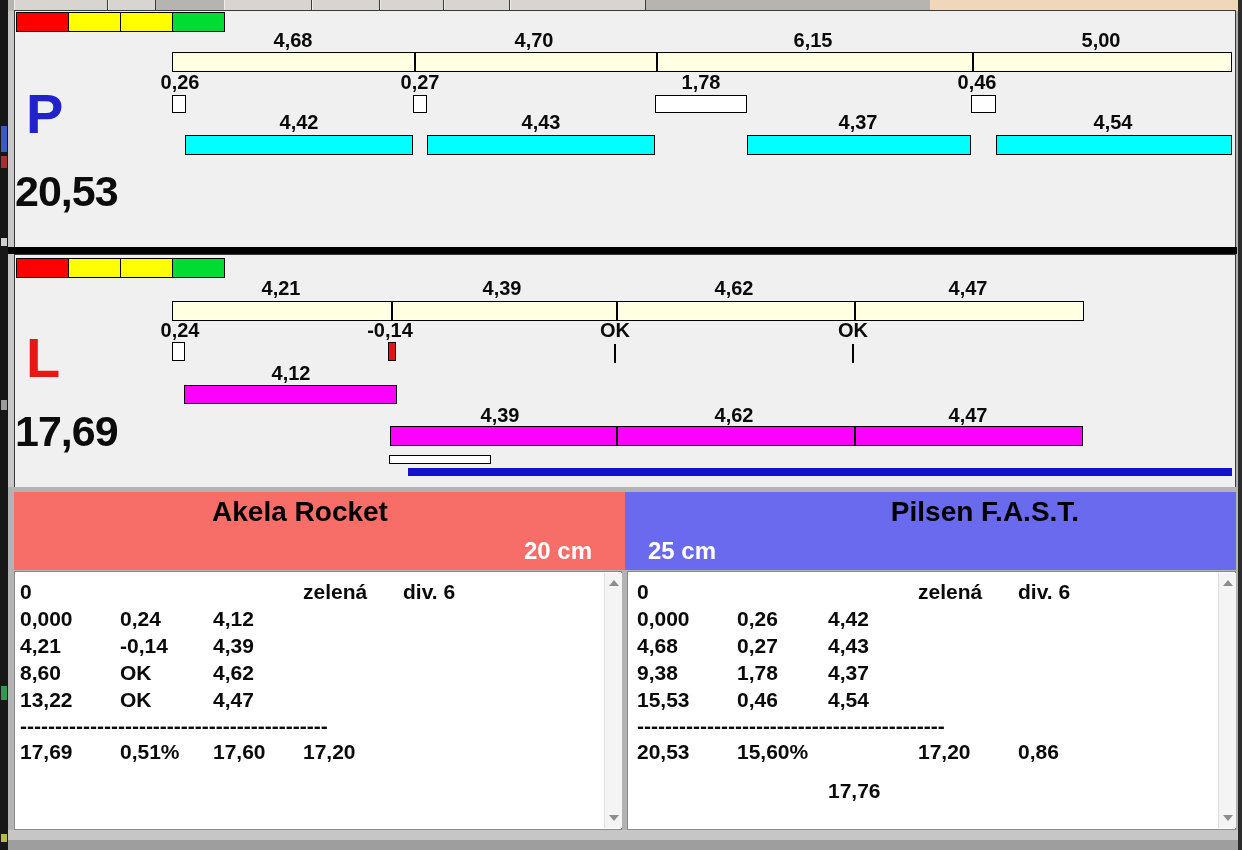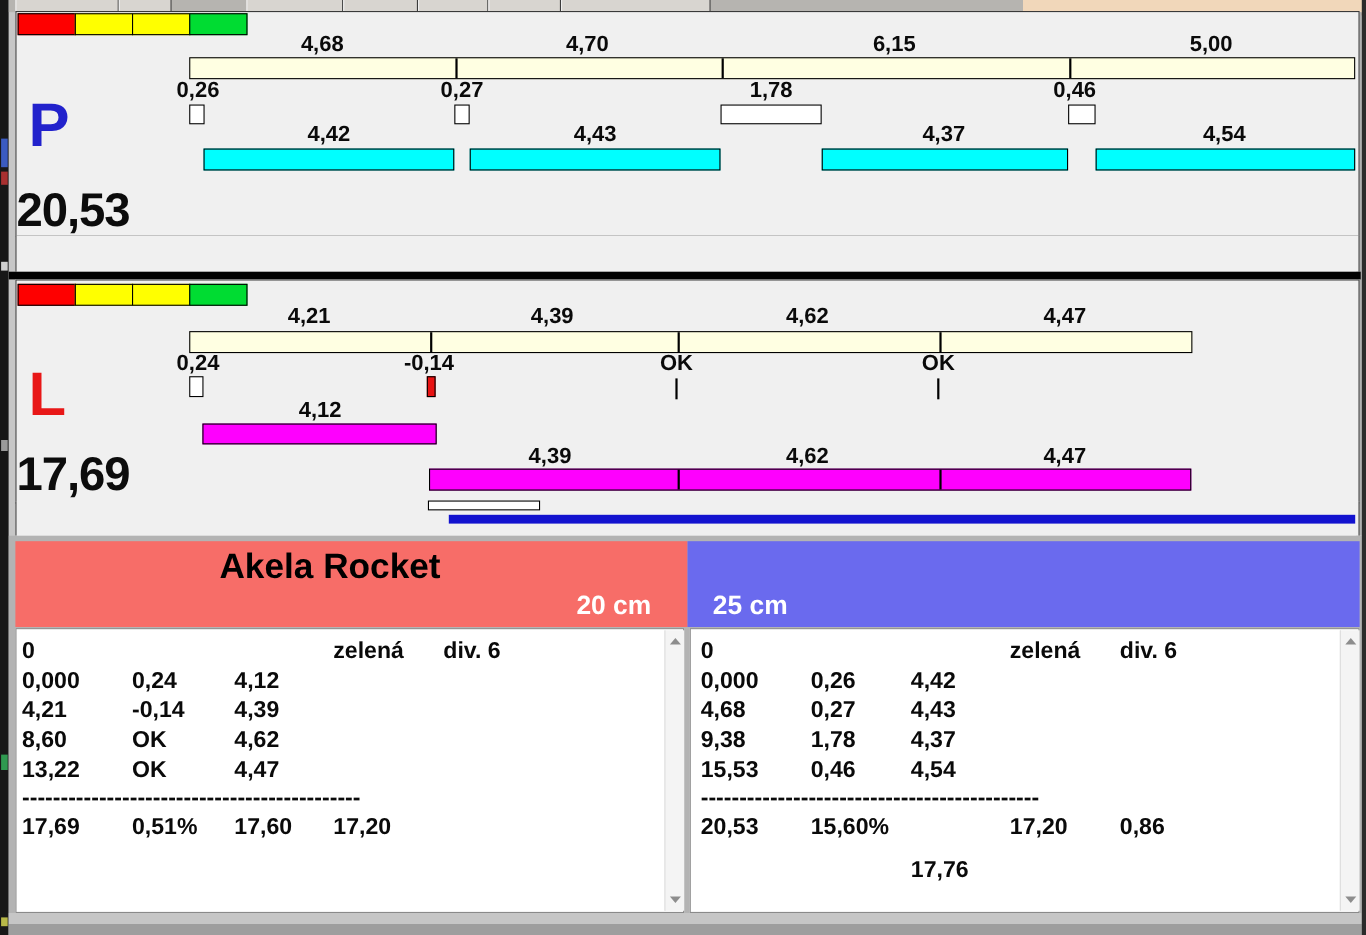--- a/index.html
+++ b/index.html
@@ -32,21 +32,21 @@
   .bar-blue{background:#1212cf;border:none;}
   .divider{position:absolute;top:0;bottom:0;width:2px;background:#000;}
   .tick{position:absolute;width:2px;background:#000;}
   .biglabel{position:absolute;font-weight:bold;font-size:56px;line-height:56px;}
   .bigtotal{position:absolute;font-weight:bold;font-size:43px;line-height:43px;letter-spacing:-1px;color:#0c0c0c;}
   
   .bottombg{left:8px;top:487px;width:1230px;height:363px;background:#b3b3b3;}
   .hdr{position:absolute;top:492px;height:78px;}
   .hdr-red{background:#f76d68;}
   .hdr-blue{background:#6a6aee;}
-  .teamname{position:absolute;font-weight:bold;font-size:32px;color:#000;text-align:center;}
+  .teamname{position:absolute;font-weight:bold;font-size:28px;color:#000;text-align:center;}
   .dogs{position:absolute;font-weight:bold;font-size:20px;color:#fff;text-align:center;}
   .height{position:absolute;font-weight:bold;font-size:24px;color:#fff;}
   .datebox{position:absolute;left:497px;top:491px;width:259px;height:44px;background:#fff;
            font-size:29px;color:#000;text-align:center;line-height:44px;z-index:5;}
   .table{position:absolute;top:571px;height:259px;background:#fff;border:1px solid #8a8a8a;box-sizing:border-box;}
   .cell{position:absolute;font-weight:bold;font-size:21px;line-height:22px;white-space:nowrap;}
   .dashes{position:absolute;font-weight:bold;font-size:21px;letter-spacing:0;white-space:nowrap;}
   .sbar{position:absolute;width:17px;background:#f4f4f4;border-left:1px solid #ddd;}
   .sarrow-up,.sarrow-dn{position:absolute;left:4px;width:0;height:0;border-left:5px solid transparent;border-right:5px solid transparent;}
   .sarrow-up{top:7px;border-bottom:6px solid #8d8d8d;}
@@ -176,20 +176,21 @@
   <div class="bar bar-blue" style="left:408px;top:468px;width:824px;height:8px"></div>
 
   <div class="abs bottombg"></div>
 
   <div class="hdr hdr-red" style="left:14px;width:611px"></div>
   <div class="hdr hdr-blue" style="left:625px;width:611px"></div>
 
   <div class="teamname" style="left:60px;width:480px;top:496px">Akela Rocket</div>
   <div class="height" style="left:524px;top:537px">20 cm</div>
 
+  <div class="teamname" style="left:745px;width:480px;top:496px">Pilsen F.A.S.T.</div>
   <div class="height" style="left:648px;top:537px">25 cm</div>
 
 
   <div class="table" style="left:14px;width:608px"></div>
   <div class="cell" style="left:20px;top:581px">0</div>
   <div class="cell" style="left:303px;top:581px">zelená</div>
   <div class="cell" style="left:403px;top:581px">div. 6</div>
   <div class="cell" style="left:20px;top:608px">0,000</div>
   <div class="cell" style="left:120px;top:608px">0,24</div>
   <div class="cell" style="left:213px;top:608px">4,12</div>

